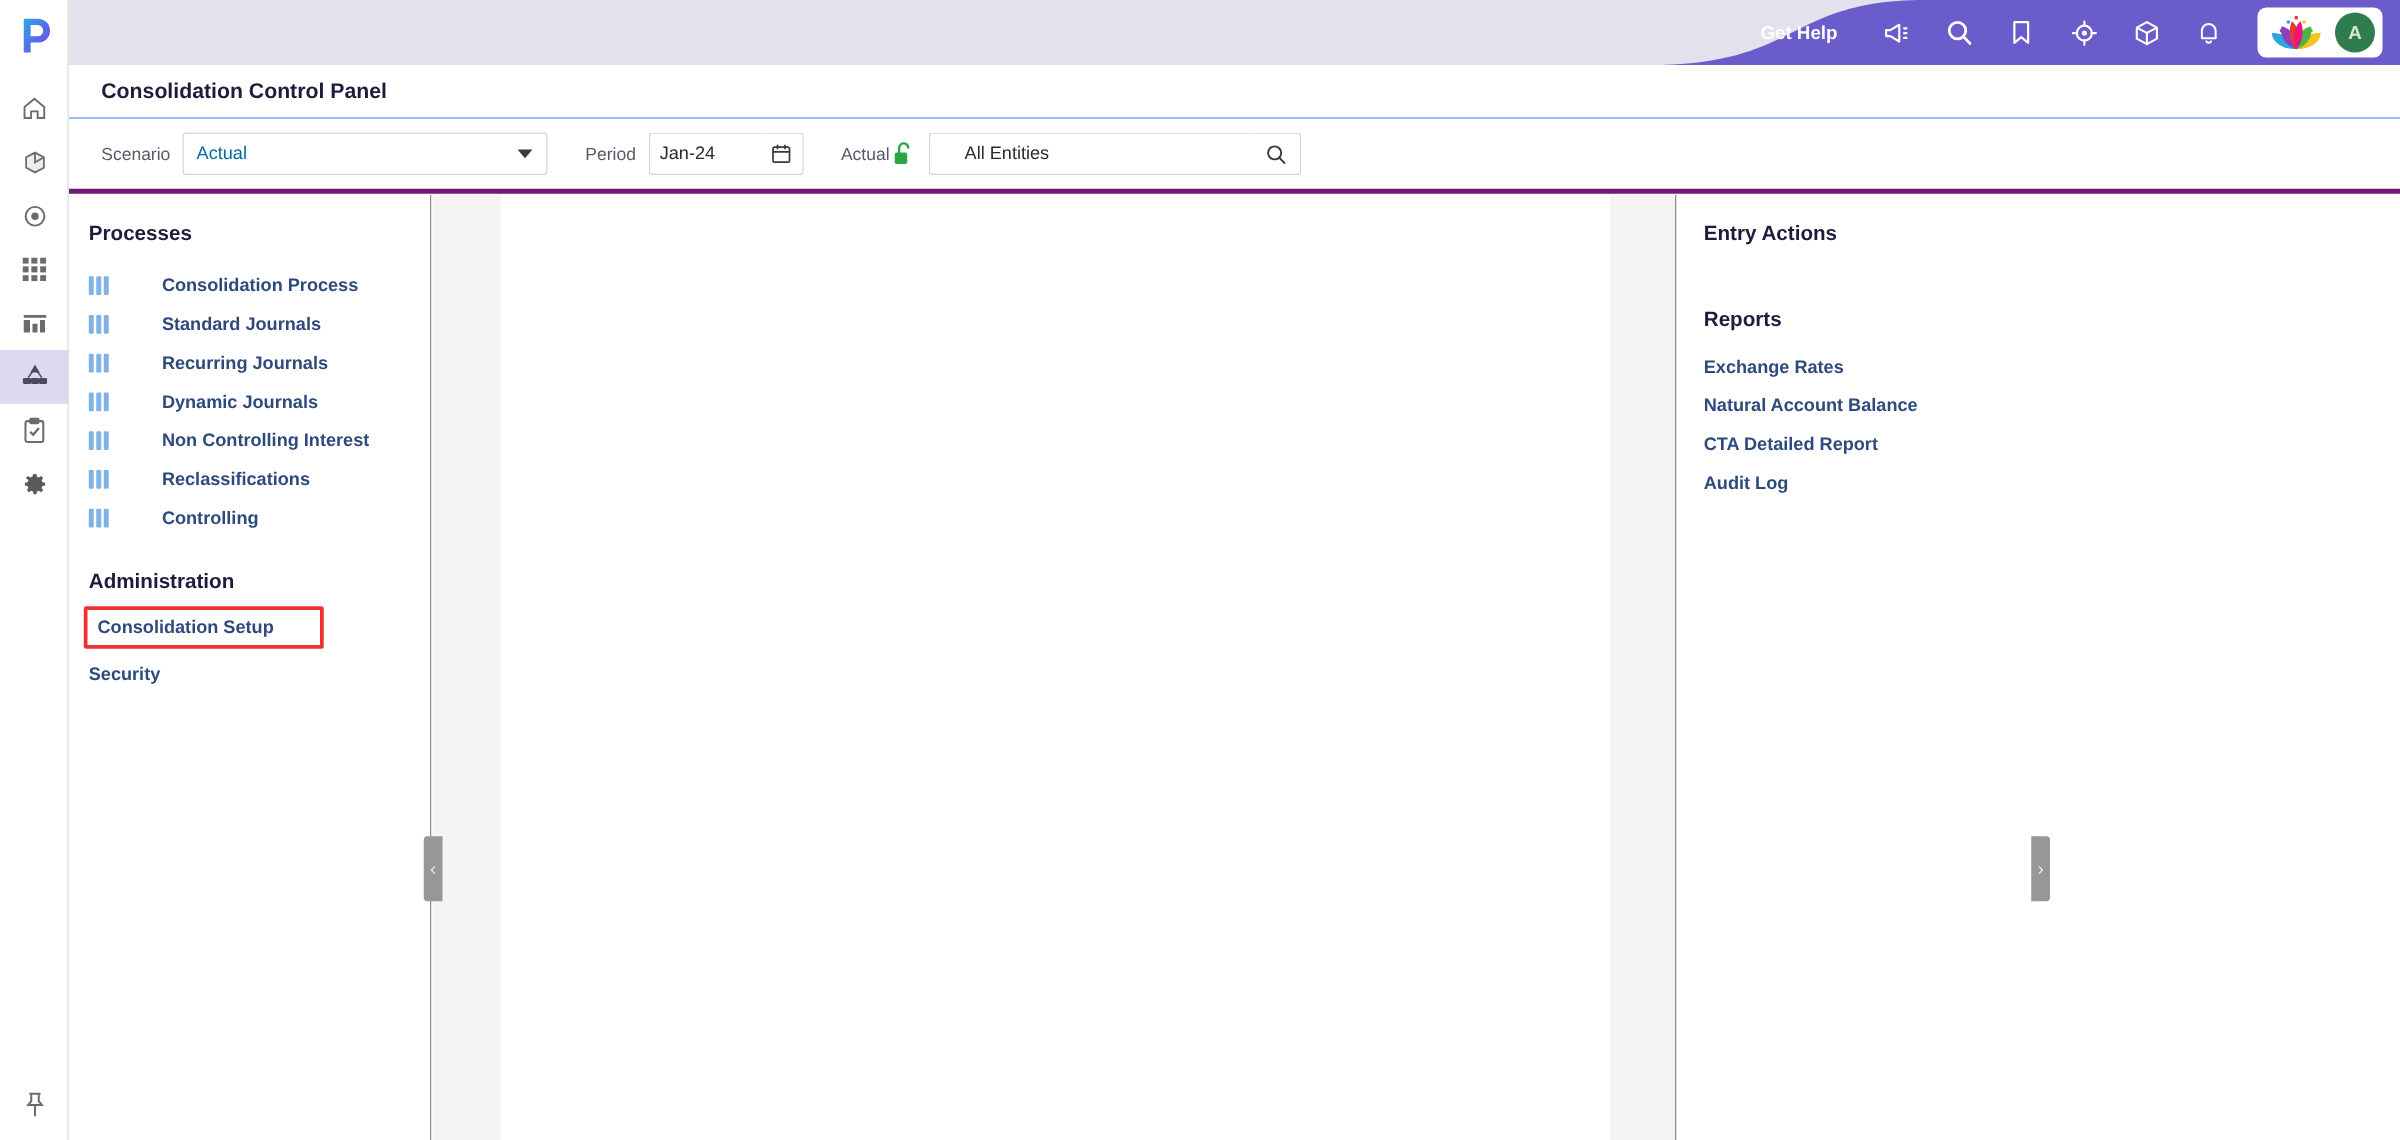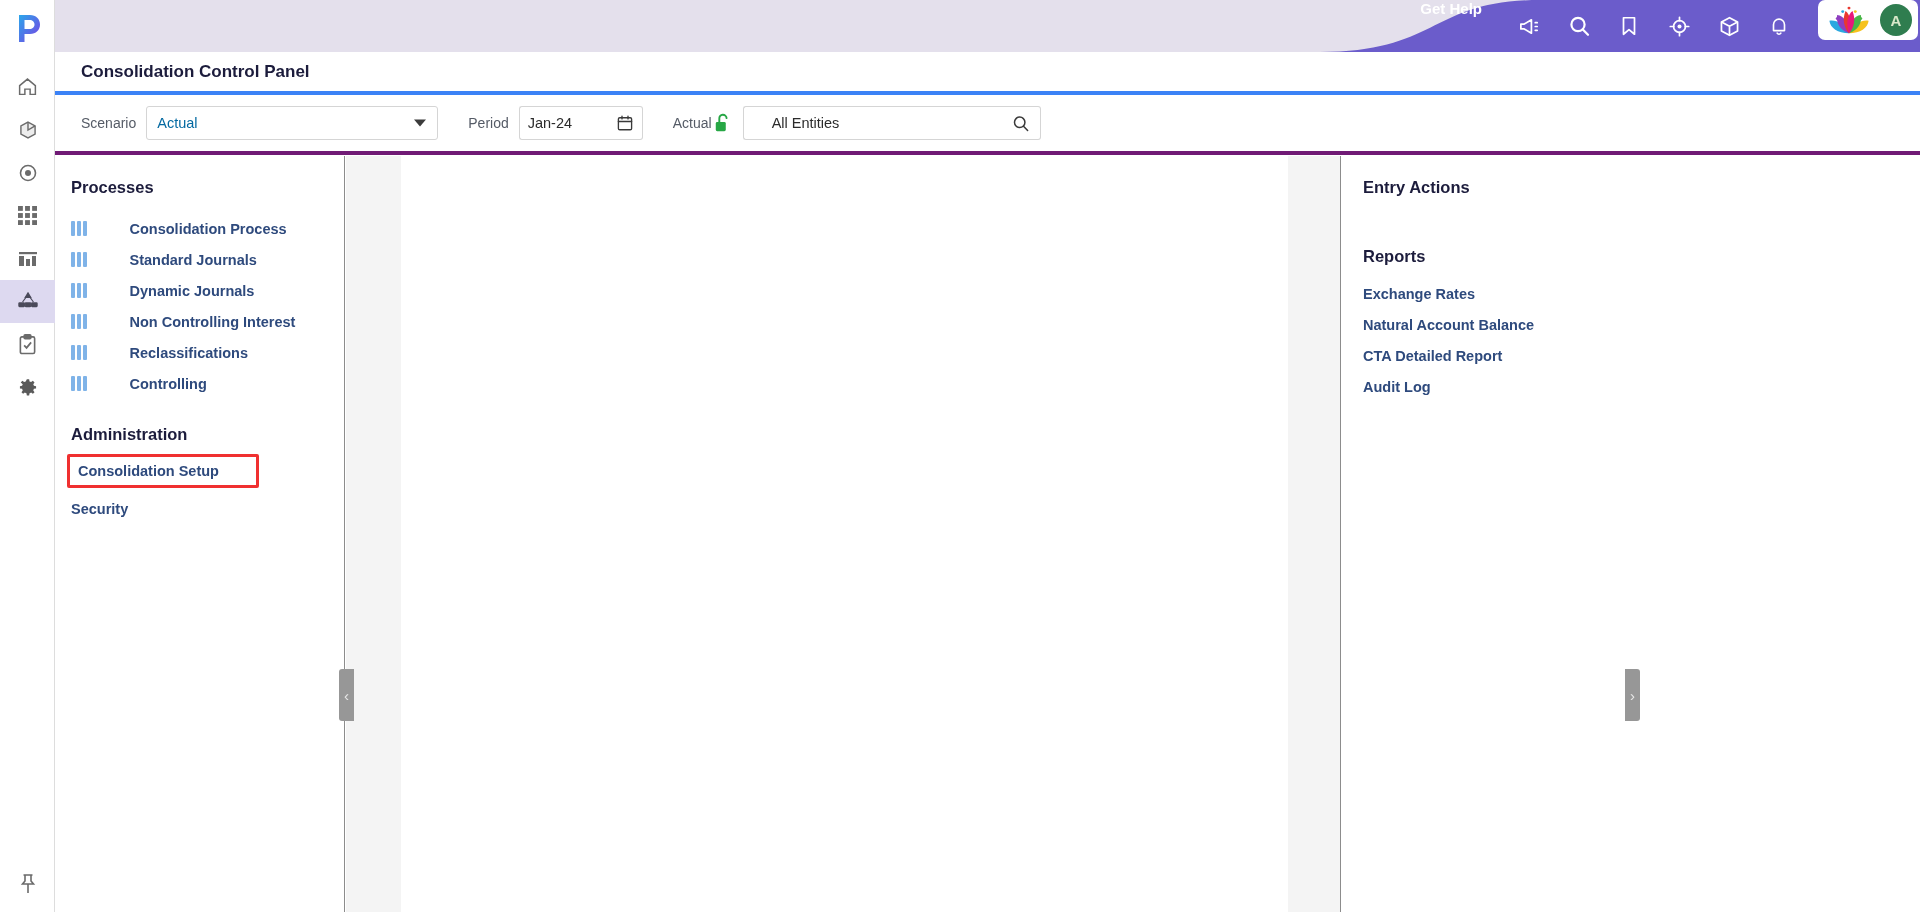--- a/index.html
+++ b/index.html
@@ -45,22 +45,22 @@
     background: #e4e0ec;
     overflow: hidden;
   }
   .header-curve {
     position: absolute; right: 0; top: 0;
     width: 780px; height: 52px;
   }
   .header-right {
     position: absolute; right: 0; top: 0;
     height: 52px;
-    display: flex; gap: 0;
-    padding-right: 2px;
+    display: flex; align-items: center; gap: 0;
+    padding-right: 14px;
     z-index: 3;
   }
   .get-help {
     color: #ffffff; font-size: 15px; font-weight: bold;
     margin-right: 22px; cursor: pointer; white-space: nowrap;
   }
   .hdr-icon {
     width: 50px; height: 52px;
     display: flex; align-items: center; justify-content: center;
     cursor: pointer;
@@ -78,21 +78,21 @@
     background: #2f7d4f; color: #d8e8c8;
     display: flex; align-items: center; justify-content: center;
     font-size: 15px; font-weight: bold;
   }
 
   
   .page-title-bar {
     position: absolute; left: 55px; top: 52px;
     width: 1865px; height: 43px;
     background: #ffffff;
-    border-bottom: 4px solid #3b82f6;
+    border-bottom: 1px solid #3b82f6;
     display: flex; align-items: center;
   }
   .page-title {
     margin-left: 26px;
     font-size: 17px; font-weight: bold; color: #1c1c3c;
   }
 
   
   .filter-bar {
     position: absolute; left: 55px; top: 95px;
@@ -473,20 +473,28 @@
                 <i></i>
               </span>
             <span class="proc-label">Standard Journals</span>
           </div>
           <div class="proc-item">
             <span class="bars">
                 <i></i>
                 <i></i>
                 <i></i>
               </span>
+            <span class="proc-label">Recurring Journals</span>
+          </div>
+          <div class="proc-item">
+            <span class="bars">
+                <i></i>
+                <i></i>
+                <i></i>
+              </span>
             <span class="proc-label">Dynamic Journals</span>
           </div>
           <div class="proc-item">
             <span class="bars">
                 <i></i>
                 <i></i>
                 <i></i>
               </span>
             <span class="proc-label">Non Controlling Interest</span>
           </div>

